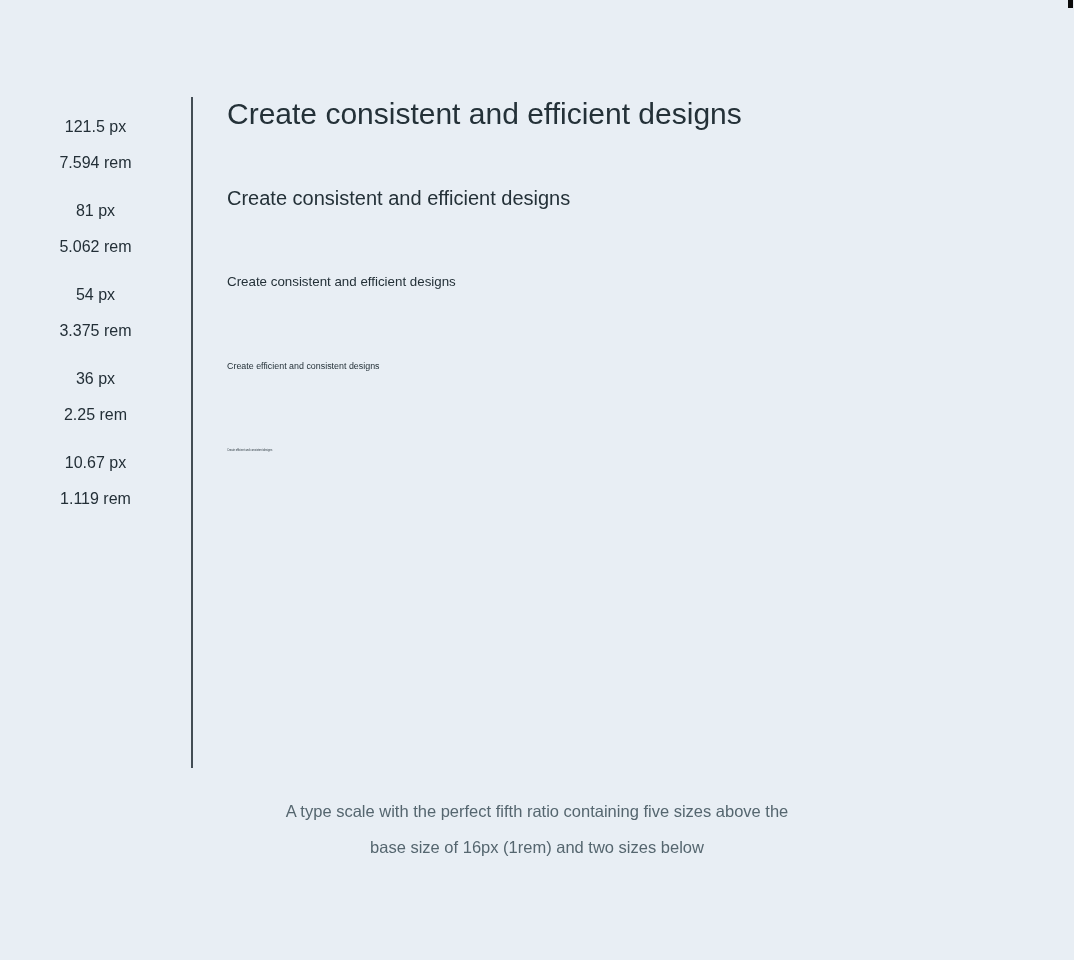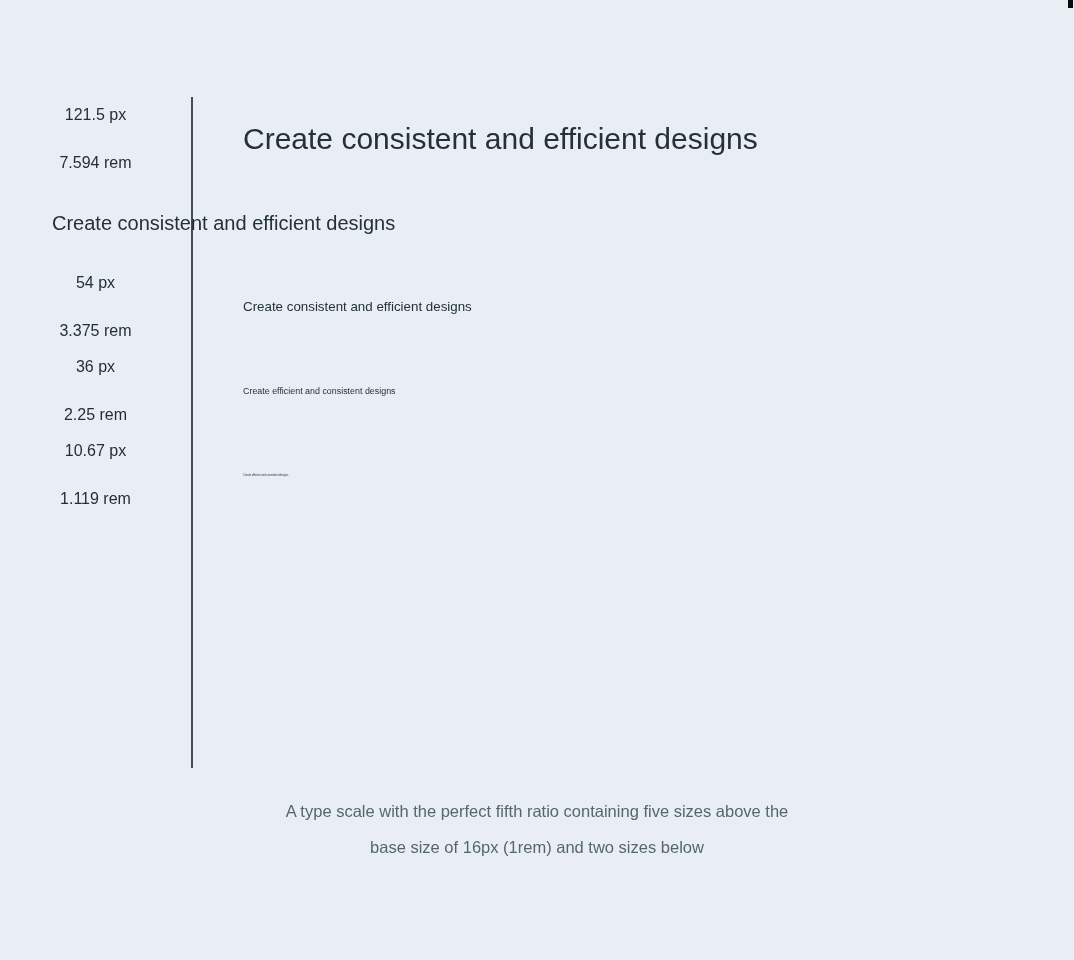--- a/index.html
+++ b/index.html
@@ -35,36 +35,36 @@
   }
   .row {
     display: flex;
     height: 84px;
     align-items: stretch;
   }
   .label-cell {
     width: 191px;
     display: flex;
     flex-direction: column;
-    justify-content: space-between;
+    justify-content: flex-end;
     align-items: center;
     text-align: center;
   }
   .label-cell .px,
   .label-cell .rem {
     font-size: 16px;
     line-height: 36px;
     color: #232f37;
     white-space: nowrap;
   }
   .sample-cell {
     flex: 1;
     display: flex;
-    align-items: center;
-    padding-left: 52px;
+    align-items: flex-start;
+    padding-left: 36px;
     overflow: hidden;
   }
   .sample {
     font-size: 30px;
     color: #243138;
     white-space: nowrap;
     transform-origin: left center;
   }
   .sz0 { transform: scale(1); }
   .sz1 { transform: scale(0.6667); }
@@ -97,20 +97,24 @@
     <div class="label-cell">
       <div class="px">121.5 px</div>
       <div class="rem">7.594 rem</div>
     </div>
     <div class="sample-cell">
       <div class="sample sz0">Create consistent and efficient designs</div>
     </div>
   </div>
 
   <div class="row">
+    <div class="label-cell">
+      <div class="px">81 px</div>
+      <div class="rem">5.062 rem</div>
+    </div>
     <div class="sample-cell">
       <div class="sample sz1">Create consistent and efficient designs</div>
     </div>
   </div>
 
   <div class="row">
     <div class="label-cell">
       <div class="px">54 px</div>
       <div class="rem">3.375 rem</div>
     </div>

